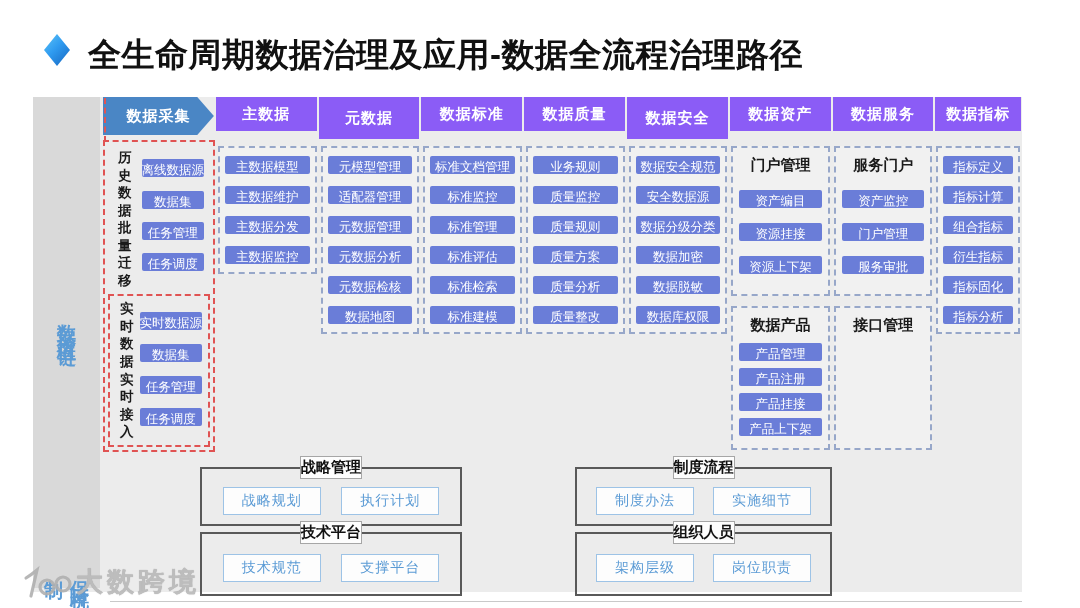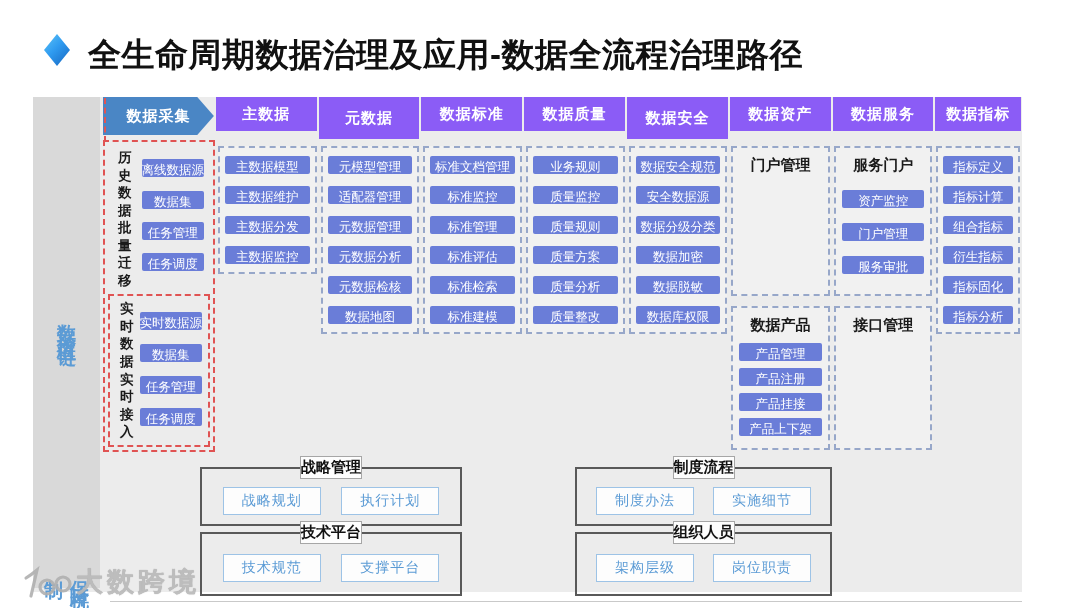--- a/index.html
+++ b/index.html
@@ -166,20 +166,25 @@
         <div class="btn">安全数据源</div>
         <div class="btn">数据分级分类</div>
         <div class="btn">数据加密</div>
         <div class="btn">数据脱敏</div>
         <div class="btn">数据库权限</div>
       </div>
     </div>
     <div class="col c6">
       <div class="box gbox b0">
         <div class="glabel center">门户管理</div>
+        <div class="gitems">
+          <div class="btn">资产编目</div>
+          <div class="btn">资源挂接</div>
+          <div class="btn">资源上下架</div>
+        </div>
       </div>
       <div class="box gbox b1">
         <div class="glabel center">数据产品</div>
         <div class="gitems">
           <div class="btn">产品管理</div>
           <div class="btn">产品注册</div>
           <div class="btn">产品挂接</div>
           <div class="btn">产品上下架</div>
         </div>
       </div>

